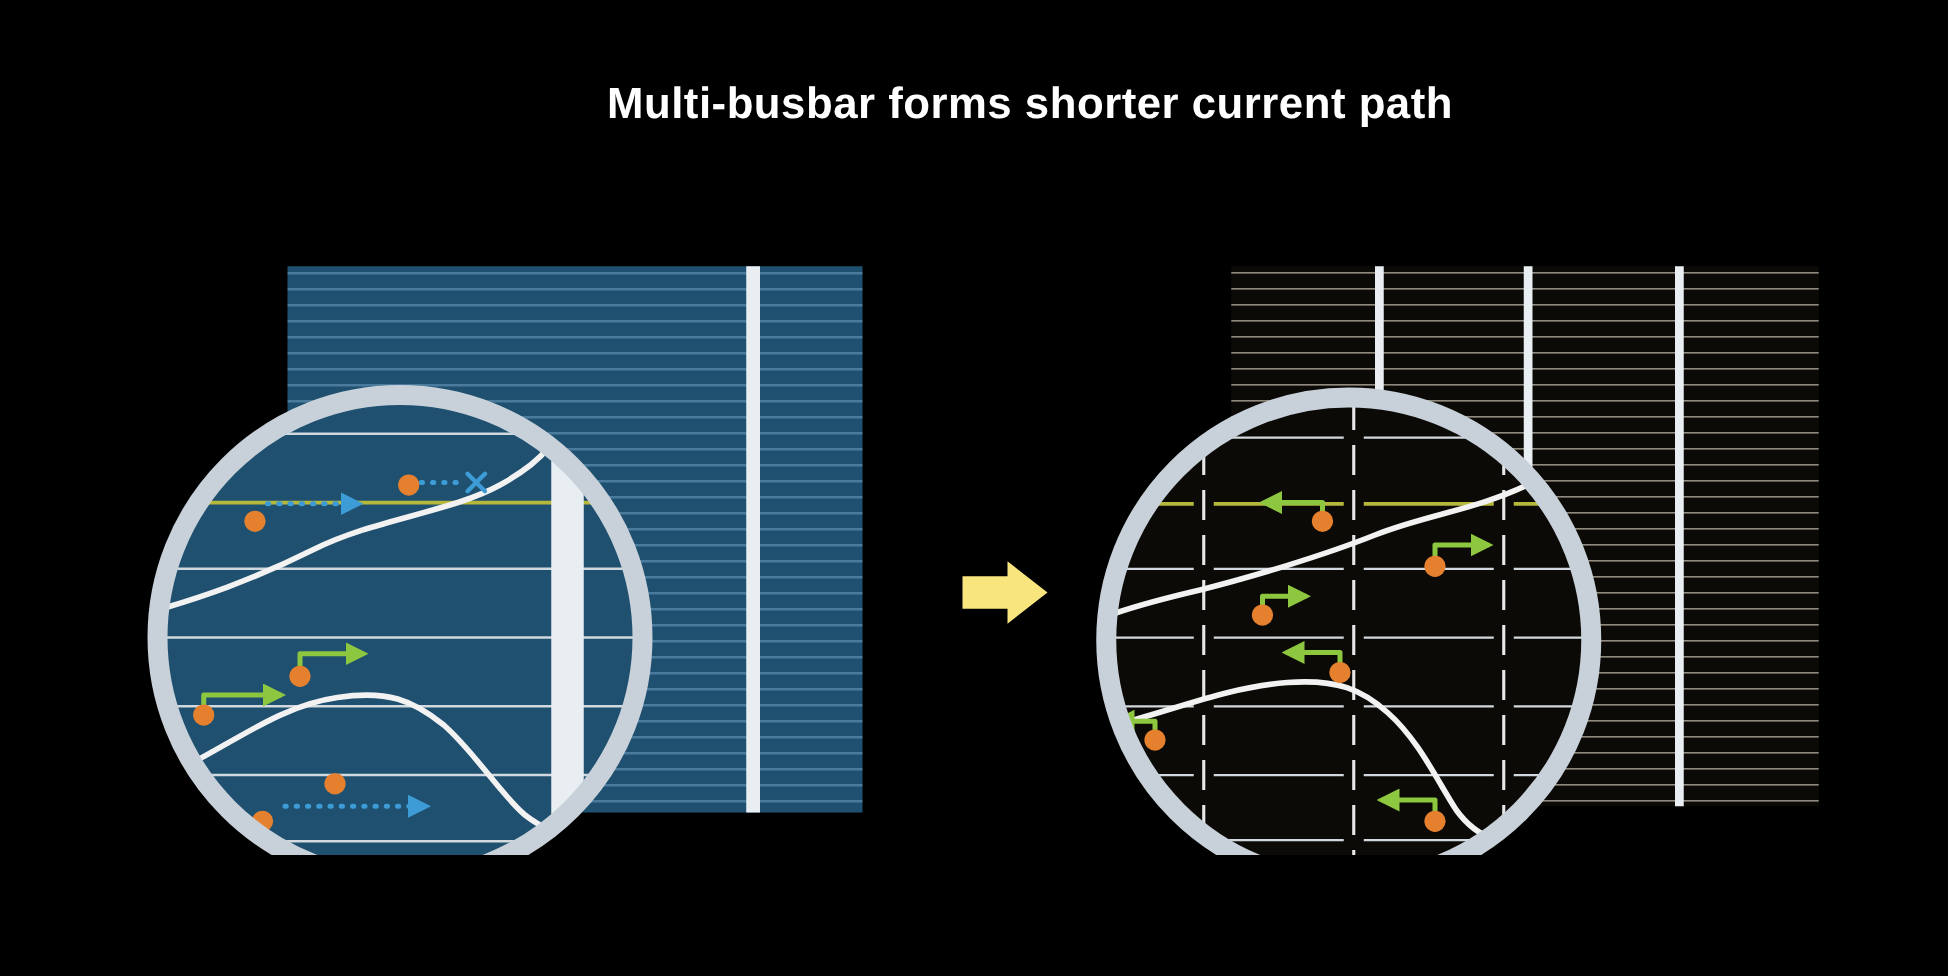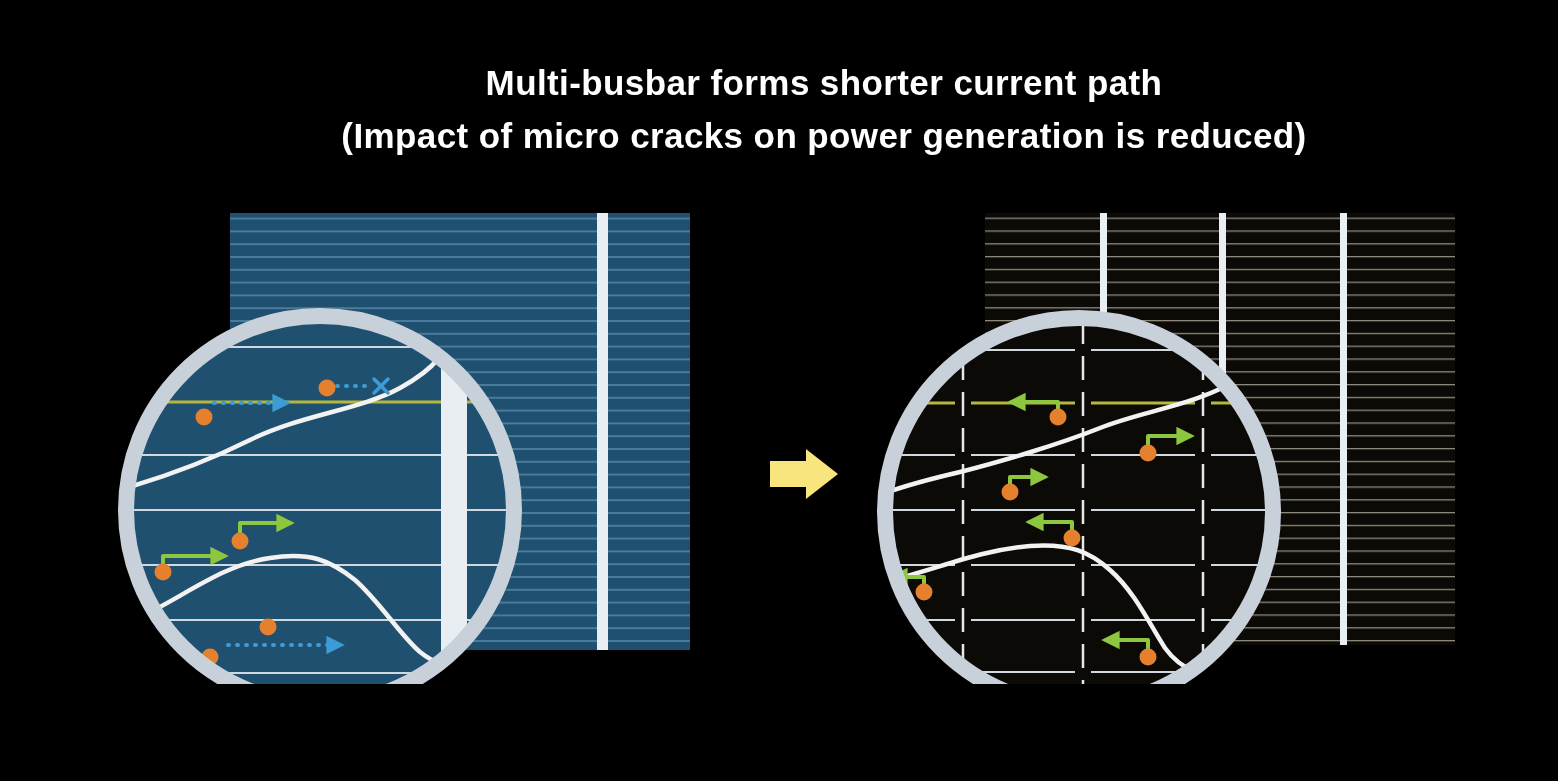--- a/index.html
+++ b/index.html
@@ -52,21 +52,20 @@
   .bus-dash{stroke:#e8e8e8;stroke-width:2.5;stroke-dasharray:24 12;}
   .yellow-arrow{fill:var(--transition-arrow);}
 </style>
 </head>
 <body>
 
 <div class="canvas">
 
   <div class="title">
     <div>Multi-busbar forms shorter current path</div>
-    <div>(Impact of micro cracks on power generation is reduced)</div>
   </div>
 
   <svg class="diagram" width="1558" height="781" viewBox="0 0 1558 781">
     <defs>
       <pattern id="patL" width="20" height="12.8" patternUnits="userSpaceOnUse">
         <rect class="pl-bg" width="20" height="12.8"></rect>
         <rect class="pl-line" width="20" height="2"></rect>
       </pattern>
       <pattern id="patR" width="20" height="12.8" patternUnits="userSpaceOnUse">
         <rect class="pr-bg" width="20" height="12.8"></rect>

